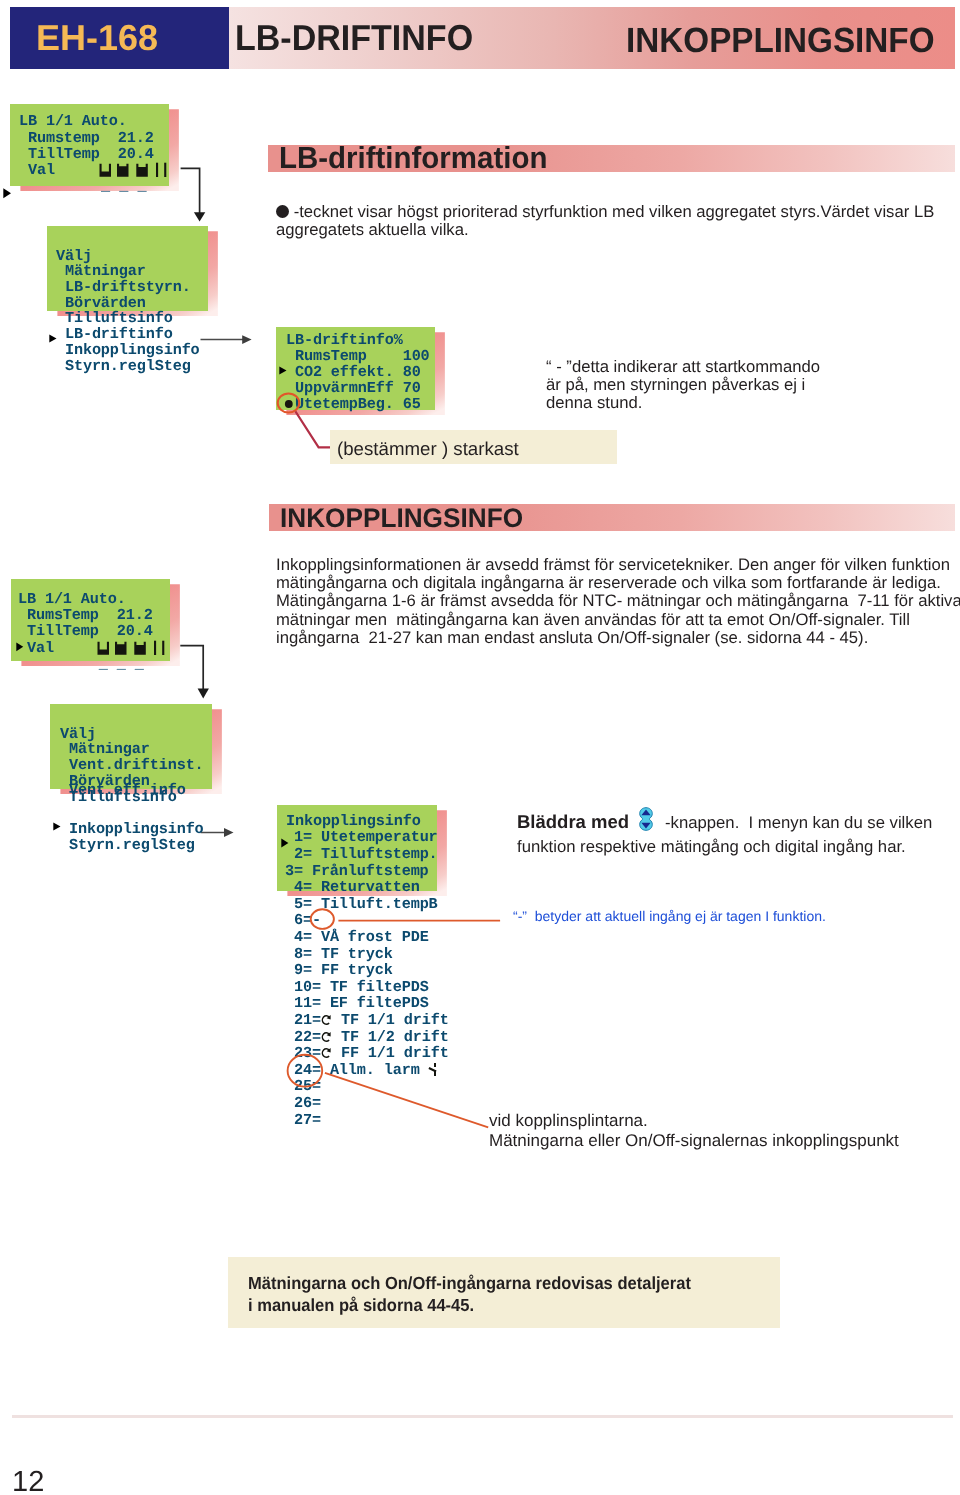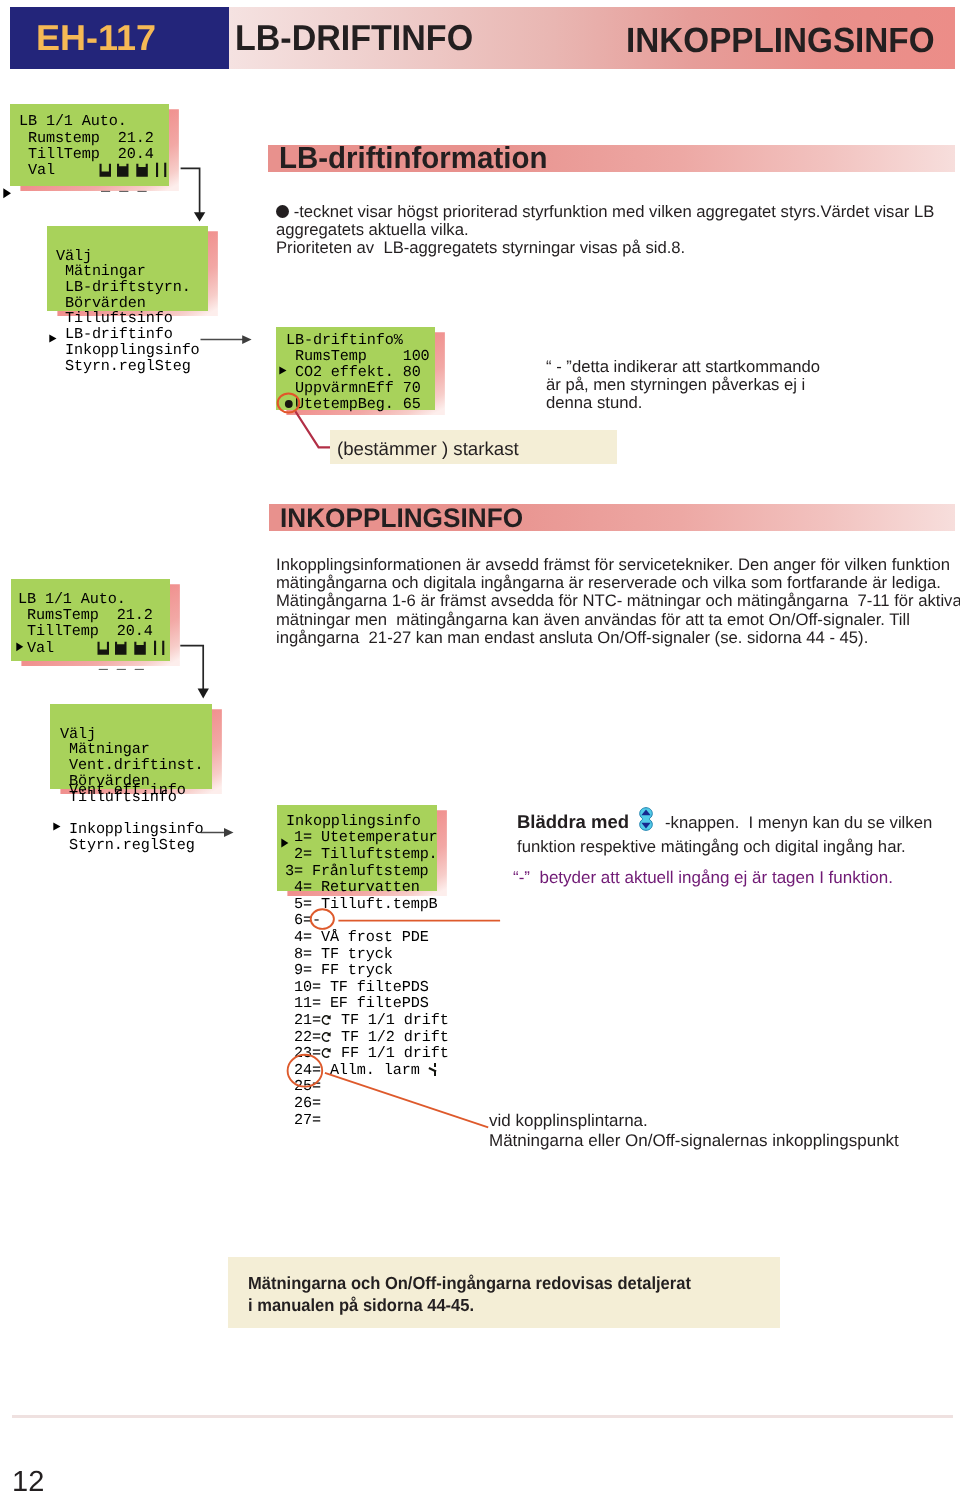--- a/index.html
+++ b/index.html
@@ -14,21 +14,21 @@
   #badge{position:absolute;left:0;top:0;width:219px;height:62px;background:#23257a;}
   #badge-label{position:absolute;left:26px;top:10px;font-size:36px;font-weight:bold;
       color:#f5b955;}
   #title-1{position:absolute;left:225px;top:10px;font-size:36px;font-weight:bold;
       transform:scaleX(.945);transform-origin:left top;}
   #title-2{position:absolute;left:616px;top:14px;font-size:35px;font-weight:bold;
       transform:scaleX(.95);transform-origin:left top;}
 
   
   .lcd{position:absolute;font-family:"Liberation Mono","DejaVu Sans Mono",monospace;
-       font-weight:normal;font-size:15.2px;line-height:16.4px;color:#000000;white-space:pre;letter-spacing:-0.14px;}
+       font-weight:bold;font-size:15.2px;line-height:16.4px;color:#0c4a6e;white-space:pre;letter-spacing:-0.14px;}
   .lcd-bg{position:absolute;background:#a8d25b;}
   .lcd-text{position:absolute;z-index:3;}
   
   .sw-c{display:inline-block;width:11px;height:12px;position:relative;vertical-align:-2px;}
   .sw-c svg{position:absolute;left:0;top:0;}
   .sw-no{display:inline-block;width:9px;height:13px;position:relative;vertical-align:-2px;}
   .sw-no::before{content:"";position:absolute;left:5.6px;top:0px;width:1.6px;height:4.6px;background:#14150f;}
   .sw-no::after{content:"";position:absolute;left:5.6px;top:7.6px;width:1.6px;height:5.2px;background:#14150f;}
   .sw-no i{position:absolute;left:0.4px;top:4.6px;width:7.6px;height:1.6px;background:#14150f;
       transform:rotate(26deg);transform-origin:left center;display:block;}
@@ -48,21 +48,21 @@
   .cream{position:absolute;background:#f4eed6;}
 
   svg{display:block;overflow:visible;}
 </style>
 </head>
 <body>
 
 <div class="abs" id="header">
   <div id="header-gradient"></div>
   <div id="badge">
-    <span id="badge-label">EH-117</span>
+    <span id="badge-label">EH-168</span>
   </div>
   <div id="title-1">LB-DRIFTINFO</div>
   <div id="title-2">INKOPPLINGSINFO</div>
 </div>
 
 <div class="abs">
   <svg class="abs" style="left:10.0px;top:104.0px;" width="171" height="89" viewBox="0 0 171.3 89.3">
     <defs>
       <linearGradient id="shD" x1="0" y1="0.15" x2="0.92" y2="1">
         <stop offset="0" stop-color="#ef8c8a"></stop>
@@ -122,21 +122,21 @@
 </div>
 
 <svg class="abs" style="left:199px;top:333px;" width="56" height="14" viewBox="0 0 56 14">
   <path d="M1.5 6.4 H45" fill="none" stroke="#4a4a4a" stroke-width="1.5"></path>
   <path d="M43.2 2.2 L52.6 6.4 L43.2 10.9 Z" fill="#3d3d3d"></path>
 </svg>
 
 <div class="sect-bar" style="left:268px;top:145px;width:687px;
      background:linear-gradient(to right,#e8918d 0%,#e8918d 30%,#eda8a4 60%,#f2c3c0 82%,#f7dedc 100%);height:27px;"></div>
 <div class="sect-bar-label" style="left:279px;top:141px;font-size:30.5px;transform:scaleX(.966);">LB-driftinformation</div>
-<div class="para" style="left:276px;top:203px;"><div><span class="big-bullet"></span> -tecknet visar högst prioriterad styrfunktion med vilken aggregatet styrs.Värdet visar LB</div><div>aggregatets aktuella vilka.</div><div>Prioriteten av  LB-aggregatets styrningar visas på sid.8.</div></div>
+<div class="para" style="left:276px;top:203px;"><div><span class="big-bullet"></span> -tecknet visar högst prioriterad styrfunktion med vilken aggregatet styrs.Värdet visar LB</div><div>aggregatets aktuella vilka.</div></div>
 
 <div class="abs">
   <svg class="abs" style="left:276.0px;top:327.0px;" width="171" height="90" viewBox="0 0 171.3 90.3">
     <path d="M10.0 5.3 L169.3 5.3 L169.3 88.3 L10.3 88.3 L10.3 15.3 Z" fill="url(#shD)"></path>
   </svg>
   <div class="lcd-bg" style="left:276px;top:327px;width:159px;height:83px;"></div>
   <div>
       <div class="lcd lcd-text" style="left:286px;top:331.5px;">LB-driftinfo%</div>
       <div class="lcd lcd-text" style="left:286px;top:347.65px;"> RumsTemp    100</div>
       <div class="lcd lcd-text" style="left:286px;top:363.8px;"> CO2 effekt. 80</div>
@@ -273,21 +273,21 @@
                 C12.4 14.2 13.3 15.6 13.3 17.4 C13.3 20.7 10.7 23.3 7 23.3
                 C3.3 23.3 0.7 20.7 0.7 17.4 C0.7 15.6 1.6 14.2 2.8 13.1
                 C3.4 12.6 3.6 12.3 3.6 12 C3.6 11.7 3.4 11.4 2.8 10.9
                 C1.6 9.8 0.7 8.4 0.7 6.6 C0.7 3.3 3.3 0.7 7 0.7 Z" fill="#52cbe8" stroke="#1a7fae" stroke-width="1"></path>
        <path d="M7 2.4 L11.6 8.3 L2.4 8.3 Z" fill="#16288f"></path>
        <path d="M7 21.6 L11.6 15.7 L2.4 15.7 Z" fill="#16288f"></path>
      </svg></span><span>-knappen.&nbsp;&nbsp;I menyn kan du se vilken</span><br>
   <span>funktion respektive mätingång och digital ingång har.</span>
 </div>
 
-<div class="abs" style="left:513px;top:868px;font-size:17px;color:#701a75;white-space:pre;">“-”&nbsp;&nbsp;betyder att aktuell ingång ej är tagen I funktion.</div>
+<div class="abs" style="left:513px;top:908px;font-size:14px;color:#1d4ed8;white-space:pre;">“-”&nbsp;&nbsp;betyder att aktuell ingång ej är tagen I funktion.</div>
 
 <div class="abs" style="left:489px;top:1111px;font-size:17px;line-height:20px;white-space:pre;color:#231f20;"><div>vid kopplinsplintarna.</div><div>Mätningarna eller On/Off-signalernas inkopplingspunkt</div></div>
 
 <svg class="abs" style="left:285px;top:1051px;z-index:6;" width="206" height="80" viewBox="0 0 206 80">
   <ellipse cx="19.9" cy="19.7" rx="17.3" ry="15.9" fill="none" stroke="#de5a2c" stroke-width="1.9"></ellipse>
   <path d="M39.9 21.9 L203.2 76.3" fill="none" stroke="#de5a2c" stroke-width="1.9"></path>
 </svg>
 
 <div class="cream" style="left:228px;top:1257px;width:552px;height:71px;"></div>
 <div class="abs" style="left:248px;top:1271.5px;font-size:17.6px;line-height:22px;font-weight:bold;white-space:pre;color:#231f20;transform:scaleX(.94);transform-origin:left top;"><div>Mätningarna och On/Off-ingångarna redovisas detaljerat</div><div>i manualen på sidorna 44-45.</div></div>

